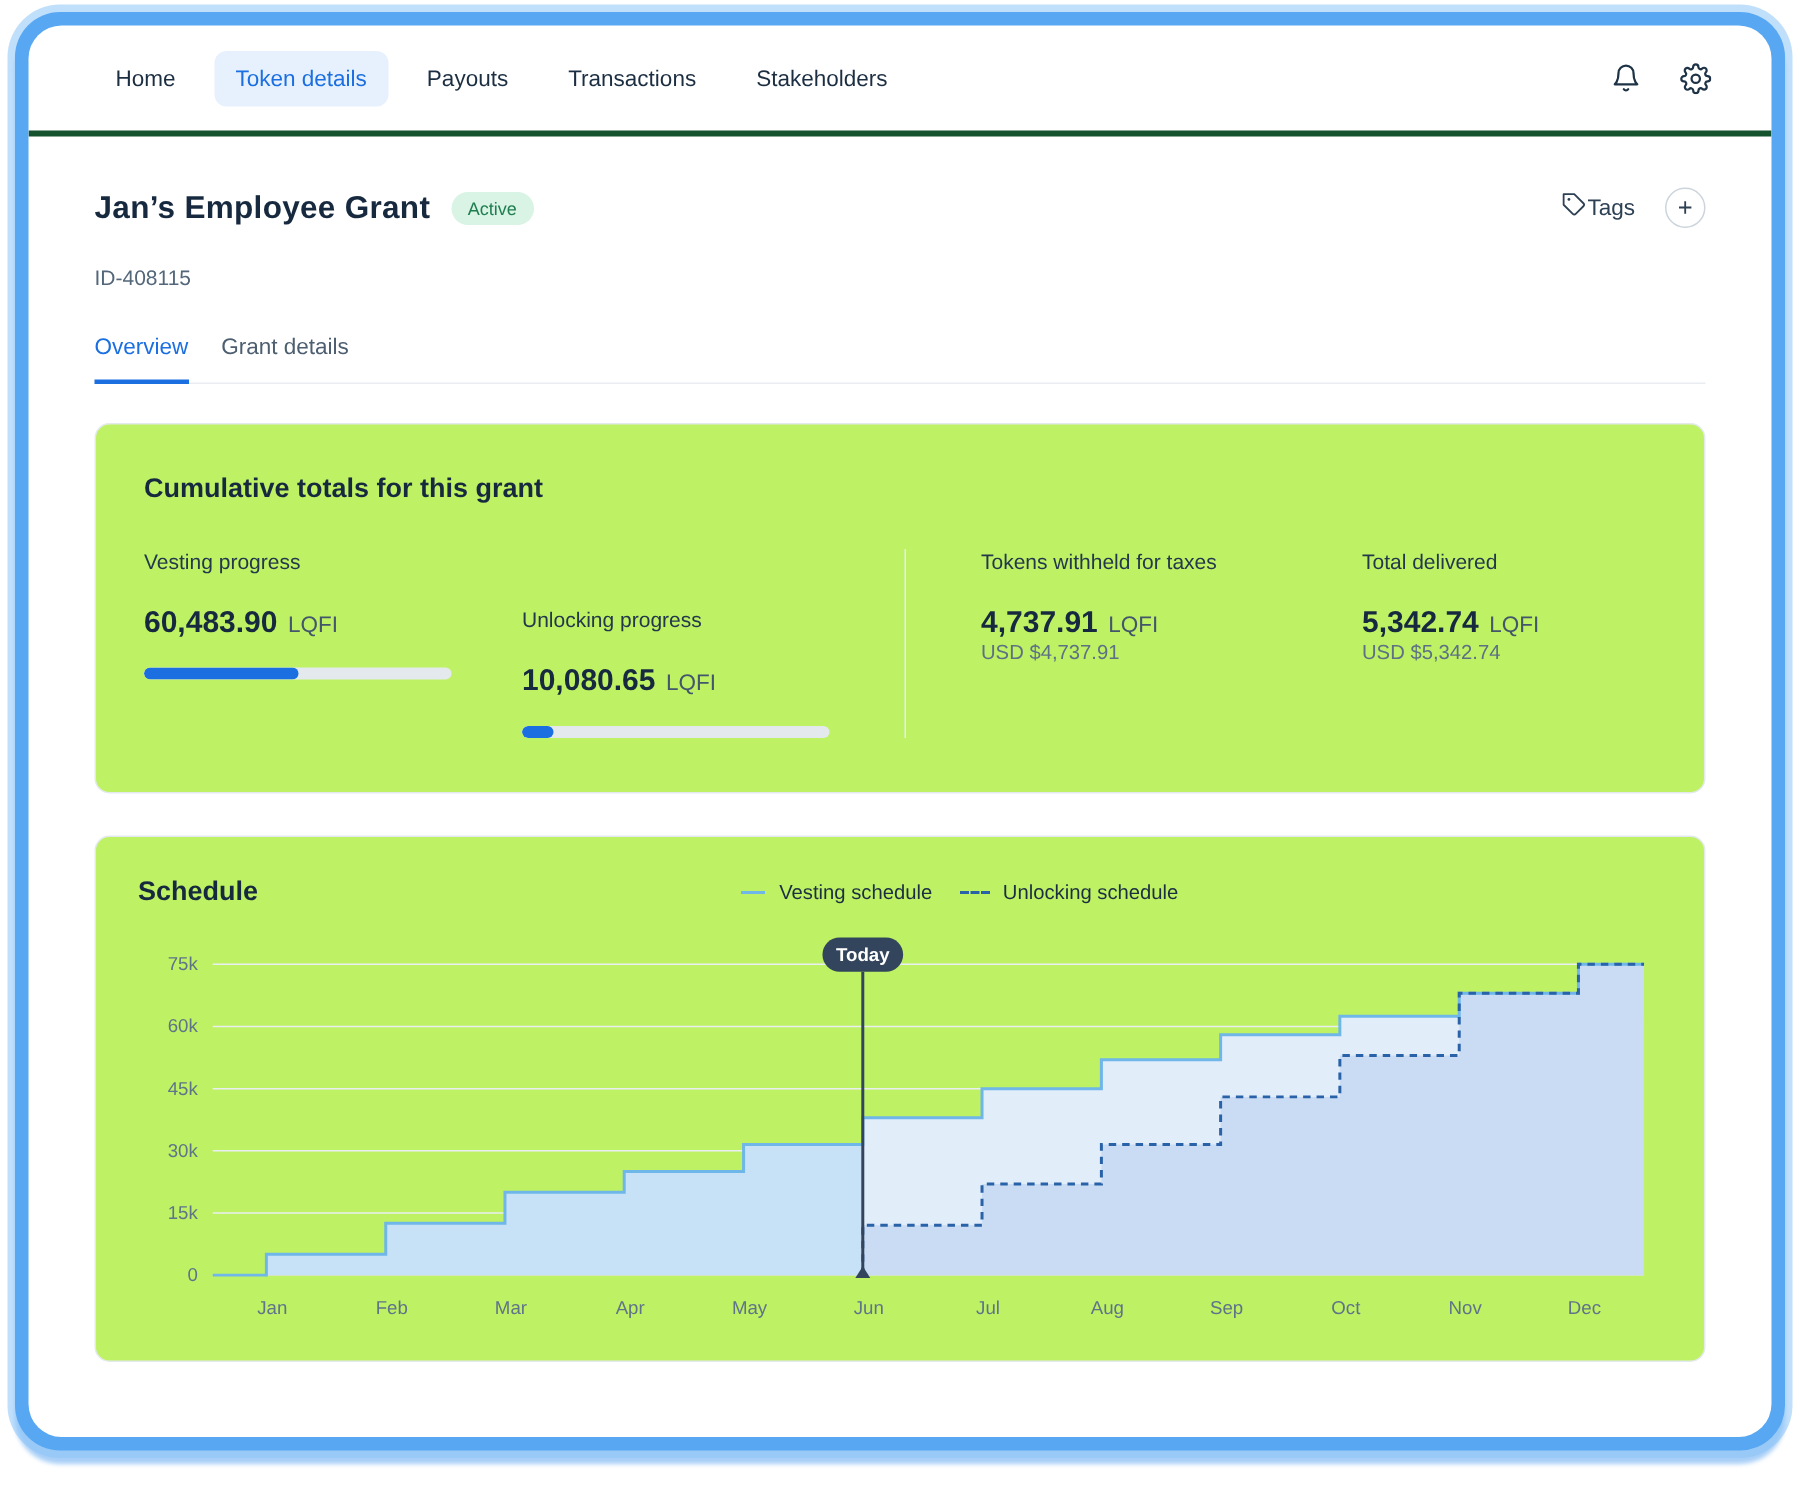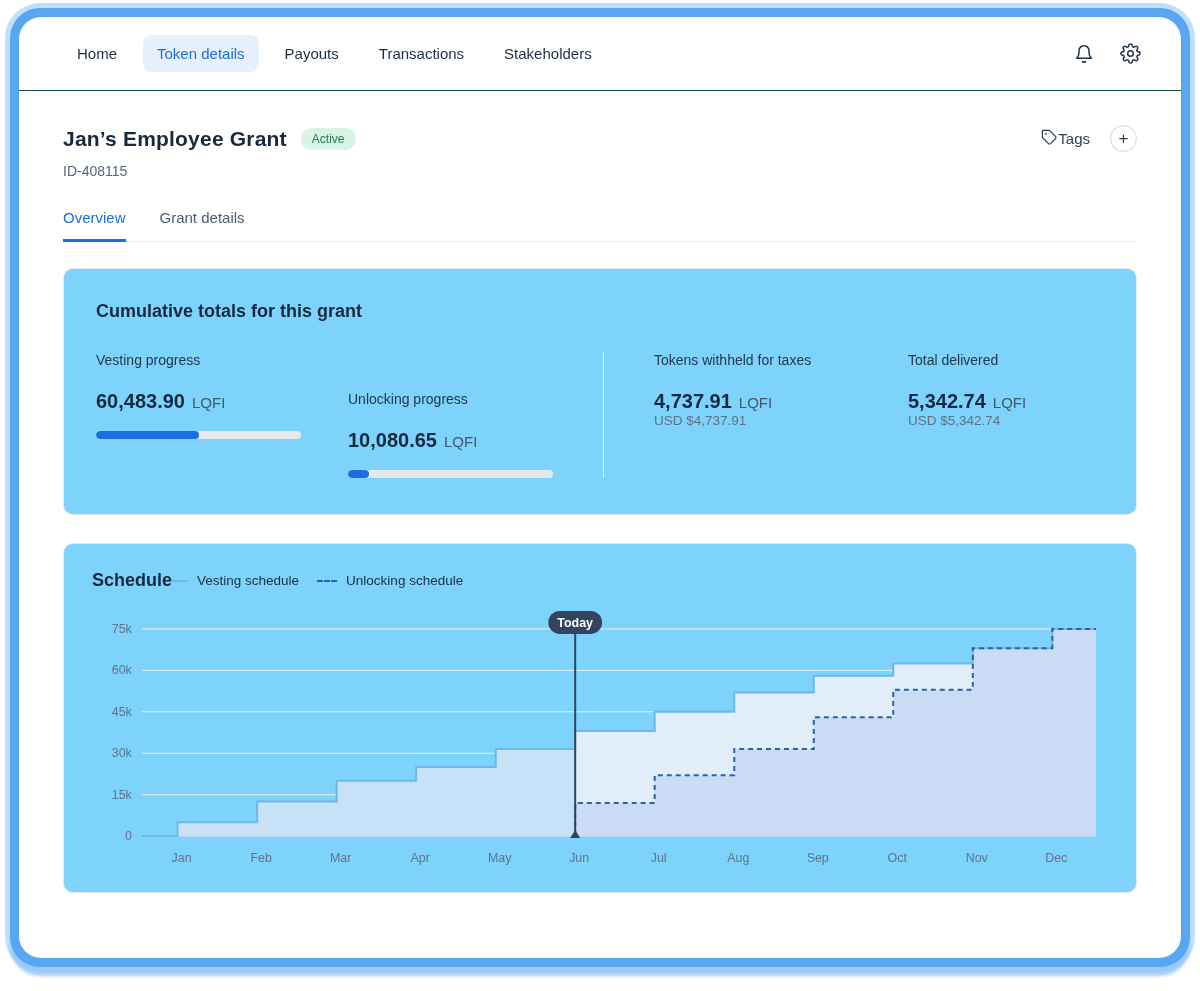--- a/index.html
+++ b/index.html
@@ -7,58 +7,58 @@
     --badge-bg:#d9f3e5; --badge-text:#1e7e4f;
     --text-primary:#17293e; --text-secondary:#5d7184; --border:#e4e9ee;
   }
   *{box-sizing:border-box;}
   body{margin:0;background:#ffffff;font-family:"Liberation Sans",sans-serif;color:var(--text-primary);}
   .canvas{position:relative;width:1200px;height:991px;background:#fff;overflow:hidden;}
   .frame{position:absolute;left:10px;top:8px;right:10px;bottom:24px;background:#57a7f3;border-radius:30px;
          box-shadow:0 0 0 5px rgba(140,196,248,.55), 0 9px 3px rgba(110,175,242,.6);}
   .content{position:absolute;inset:9px;background:#fff;border-radius:22px;overflow:hidden;}
 
-  .topnav{height:74px;display:flex;align-items:center;padding:0 40px 0 44px;border-bottom:1px solid #14532d;}
+  .topnav{height:74px;display:flex;align-items:center;padding:0 40px 0 44px;border-bottom:4px solid #14532d;}
   .nav-items{display:flex;align-items:center;gap:12px;}
   .nav-item{font-size:15px;padding:10px 14px;border-radius:8px;cursor:pointer;color:#1c2e42;white-space:nowrap;}
   .nav-item.active{background:var(--accent-soft);color:var(--accent);}
   .nav-icons{margin-left:auto;display:flex;align-items:center;gap:26px;}
   .icon-btn{display:flex;cursor:pointer;}
 
   main{padding:0 44px;}
   .header-row{margin-top:34px;display:flex;align-items:center;gap:14px;}
   .page-title{font-size:21px;font-weight:bold;letter-spacing:.2px;}
   .badge{background:var(--badge-bg);color:var(--badge-text);font-size:12px;padding:4px 11px;border-radius:12px;}
   .tags{margin-left:auto;display:flex;align-items:center;gap:0;color:#2e4154;font-size:15px;cursor:pointer;}
   .plus-btn{width:27px;height:27px;border:1px solid #ccd5dd;border-radius:50%;display:flex;align-items:center;
             justify-content:center;font-size:17px;color:#2e4154;cursor:pointer;background:#fff;margin-left:6px;line-height:1;}
-  .grant-id{margin-top:11px;font-size:14px;color:#54677a;}
-
-  .tabs{margin-top:30px;display:flex;gap:34px;border-bottom:1px solid #e9edf2;}
+  .grant-id{margin-top:25px;font-size:14px;color:#54677a;}
+
+  .tabs{margin-top:30px;display:flex;gap:22px;border-bottom:1px solid #e9edf2;}
   .tab{padding-bottom:13px;font-size:15px;color:#4c5e70;cursor:pointer;border-bottom:3px solid transparent;margin-bottom:-1px;}
   .tab.active{color:var(--accent);border-bottom-color:var(--accent);}
 
-  .card{border:1px solid var(--border);border-radius:10px;background:#7dd3fc;}
+  .card{border:1px solid var(--border);border-radius:10px;background:#bef264;}
   .card.totals{margin-top:26px;padding:32px 32px 36px;}
   .card-title{font-size:18px;font-weight:bold;}
 
   .metrics{margin-top:30px;display:flex;align-items:flex-start;}
   .metric .label{font-size:14px;color:#24384c;}
   .value-row{margin-top:22px;display:flex;align-items:baseline;gap:7px;}
   .value{font-size:20px;font-weight:bold;}
   .unit{font-size:15px;color:#44566b;}
   .bar{margin-top:18px;width:205px;height:8px;border-radius:4px;background:#e4e9ee;overflow:hidden;}
   .bar-fill{height:100%;border-radius:4px;background:var(--accent);}
   .usd{font-size:13.5px;color:var(--text-secondary);}
   .m1{width:252px;} .m2{width:255px;margin-top:39px;} .vdiv{width:1px;align-self:stretch;background:#e6ebf0;}
   .m3{width:254px;margin-left:50px;} .m4{flex:1;}
 
   .card.schedule{margin-top:28px;padding:26px 28px 12px;}
   .sched-head{display:flex;align-items:center;}
-  .legend{flex:1;display:flex;gap:18px;}
+  .legend{flex:1;display:flex;justify-content:center;gap:18px;}
   .legend-item{display:flex;align-items:center;gap:9px;font-size:13.5px;color:#1c2e42;}
   .legend-line{width:16px;border-top:2.5px solid #6fb6e9;}
   .legend-line.dashed{width:20px;border-top:2.5px dashed #2a62a8;}
   #schedule-chart{margin-top:14px;}
   svg text{font-family:"Liberation Sans",sans-serif;}
 </style>
 </head>
 <body>
 
 <div class="canvas">

